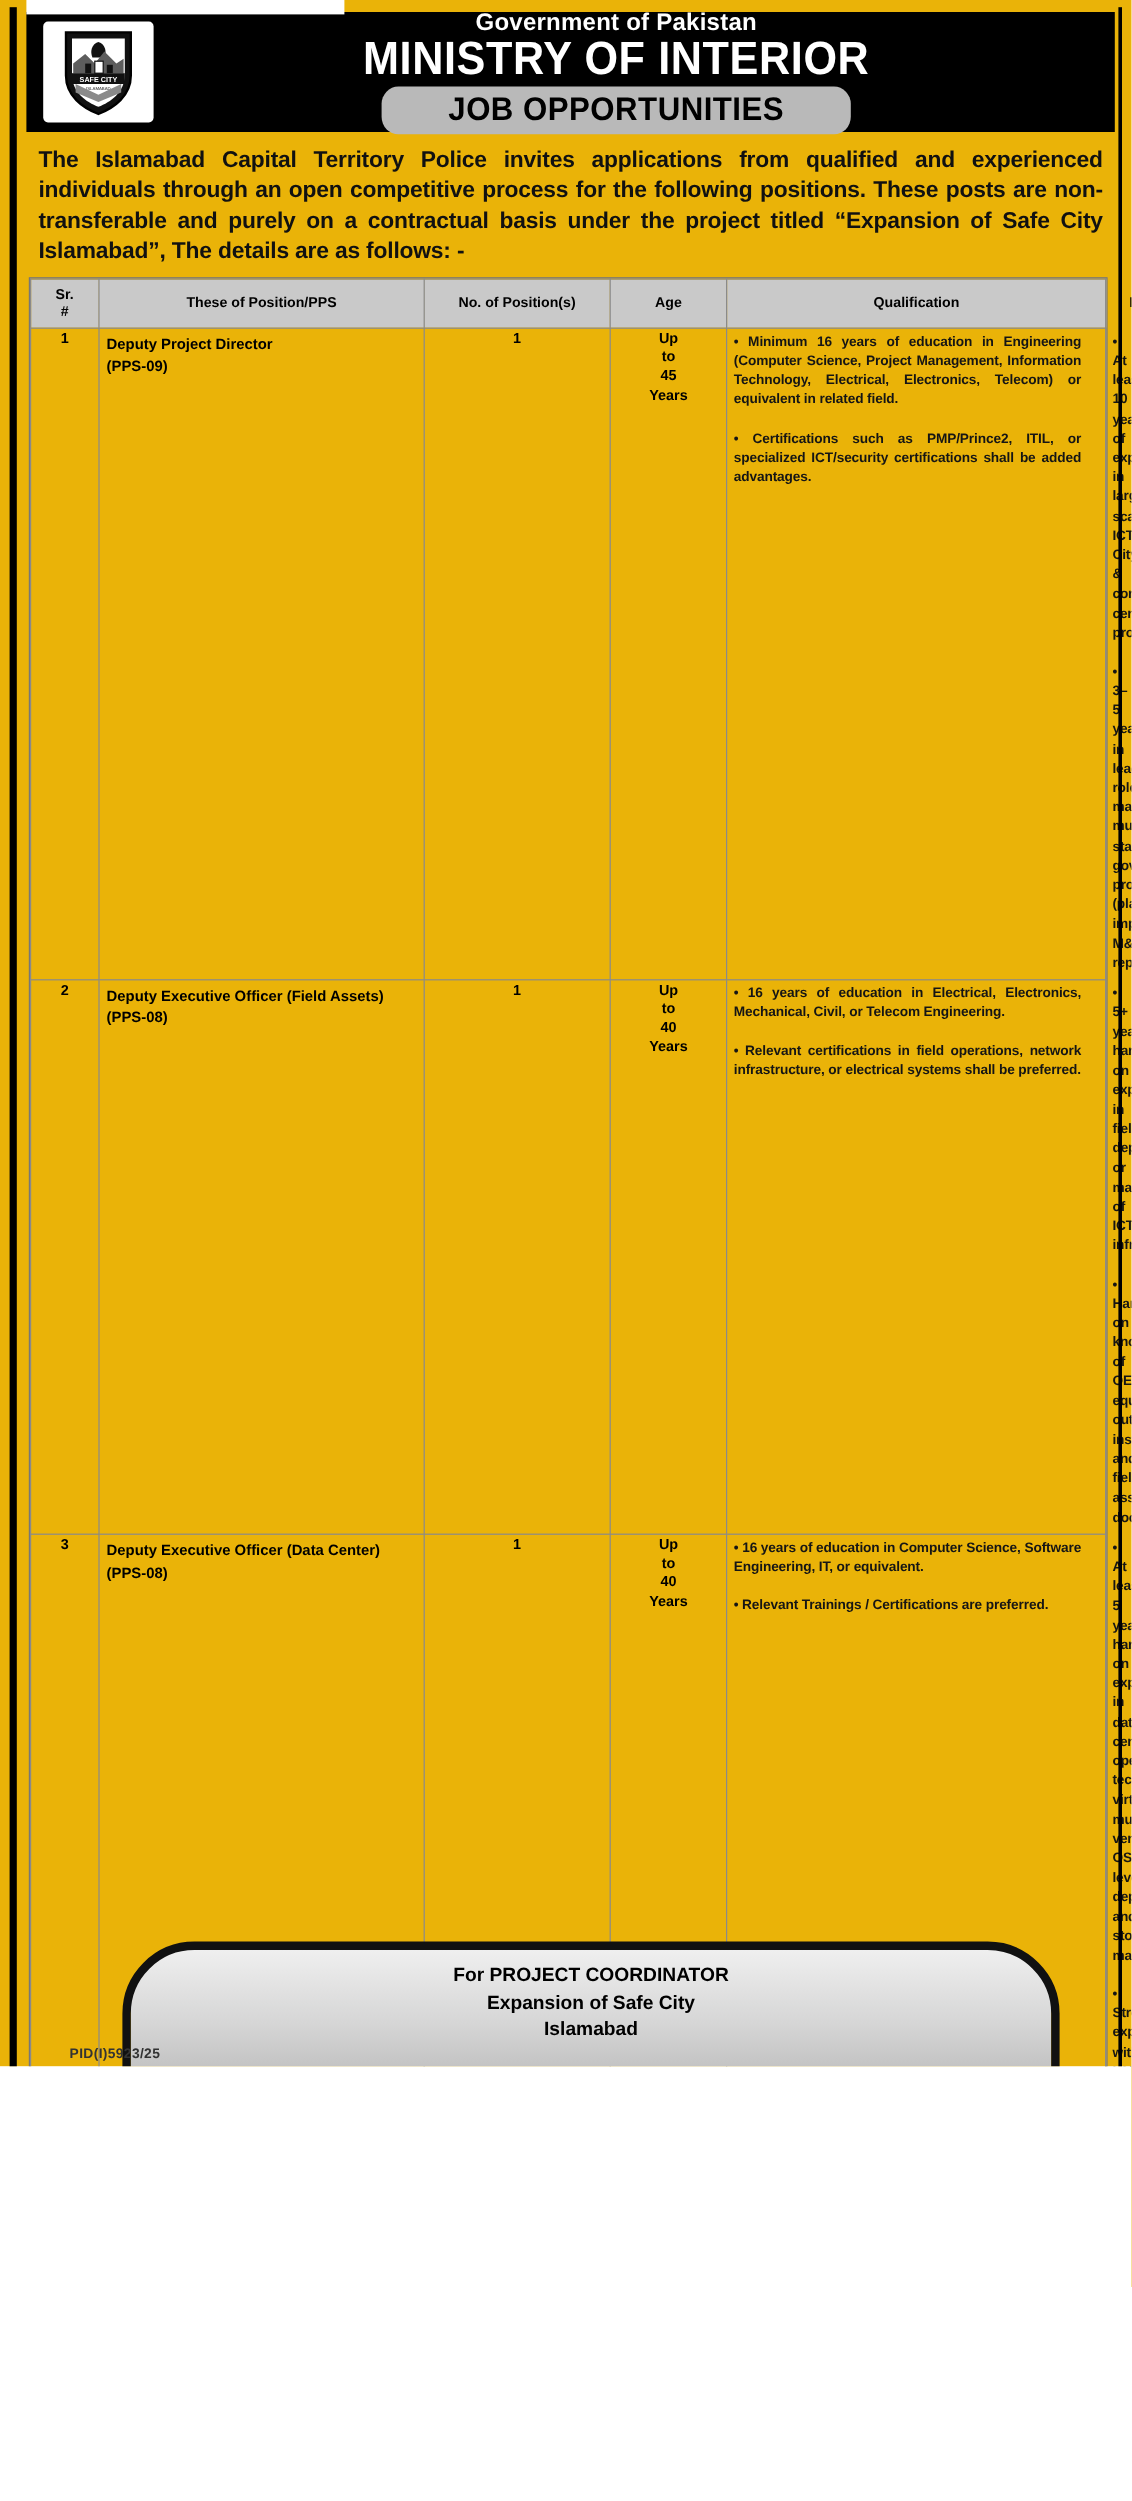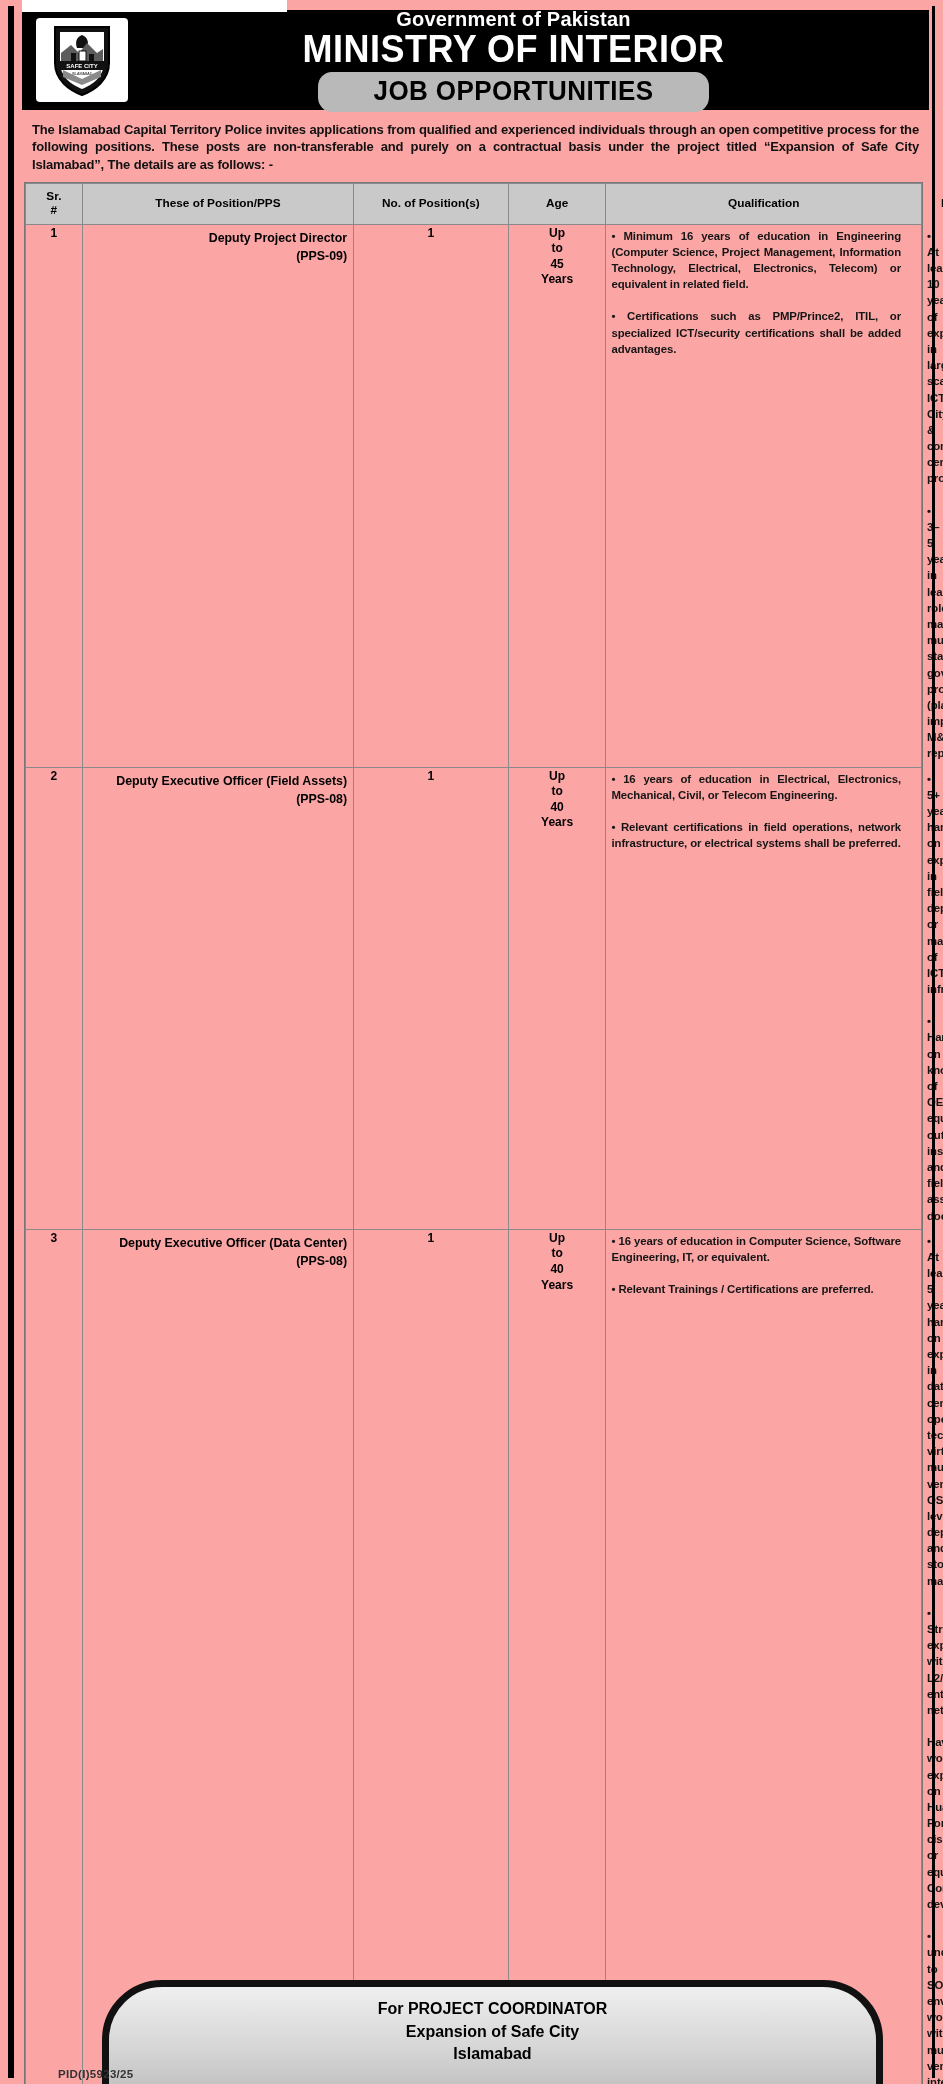--- a/index.html
+++ b/index.html
@@ -9,22 +9,22 @@
   }
   body {
     width: 943px;
     font-family: "Liberation Sans", sans-serif;
     color: #000;
     -webkit-font-smoothing: none;
   }
   .page {
     position: relative;
     width: 943px;
-    height: 2084px;
-    background: #fca5a5;
+    height: 1722px;
+    background: #eab308;
     overflow: hidden;
   }
 
   
   .outer-frame {
     position: absolute;
     left: 8px; top: 6px;
     width: 927px; height: 2072px;
     border-left: 6px solid #000;
     border-right: 3px solid #000;
@@ -90,21 +90,21 @@
     letter-spacing: .4px;
     padding: 3px 56px 4px 56px;
     border-radius: 14px;
     transform: scaleY(1.05);
   }
 
   
   .intro {
     margin: 6px 20px 0 22px;
     padding: 5px 4px 4px 10px;
-    font-size: 13px;
+    font-size: 19px;
     line-height: 1.33;
     font-weight: bold;
     color: #111;
     text-align: justify;
     letter-spacing: -0.15px;
   }
 
   
   .tbl-wrap {
     margin: 5px 20px 0 24px;
@@ -136,21 +136,21 @@
   col.c-qual  { width: 200px; }
   col.c-exp   { width: 0; }
 
   td.sr {
     text-align: center;
     font-size: 12px;
     font-weight: bold;
     vertical-align: middle;
   }
   td.pos {
-    text-align: right;
+    text-align: left;
     font-size: 12.4px;
     font-weight: bold;
     vertical-align: middle;
     line-height: 1.5;
     padding: 4px 6px;
   }
   td.num {
     text-align: center;
     font-size: 12px;
     font-weight: bold;

